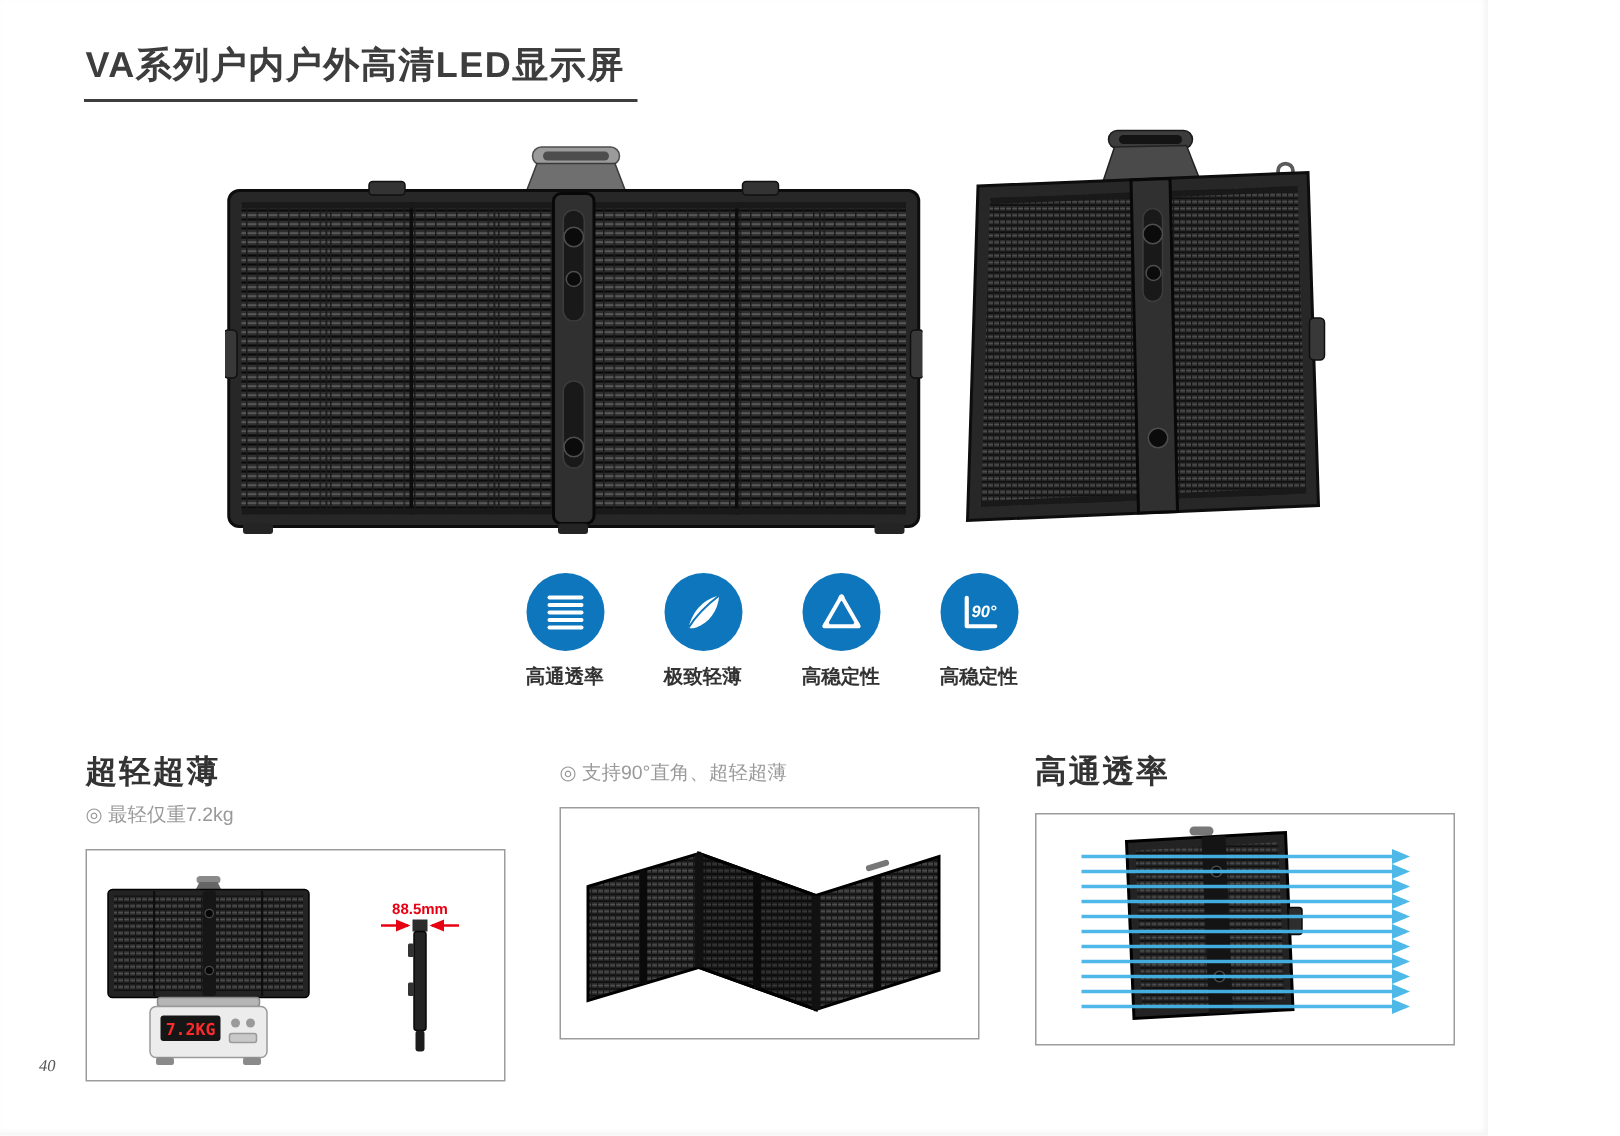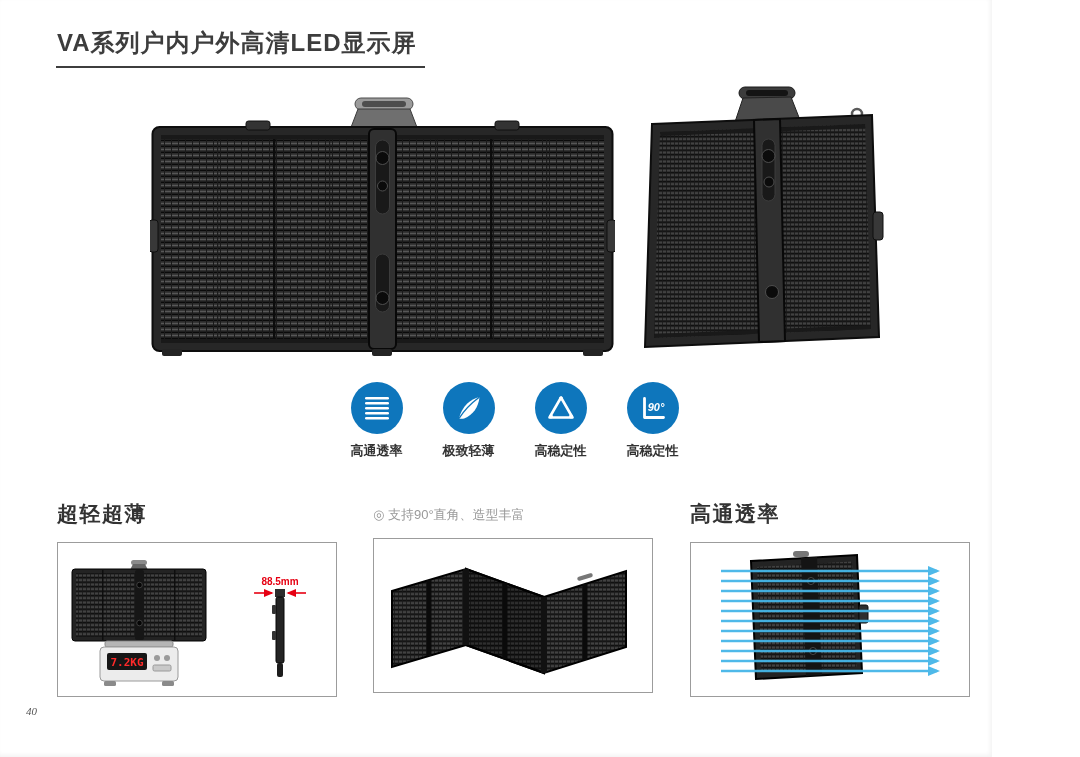--- a/index.html
+++ b/index.html
@@ -166,20 +166,21 @@
           <text x="19" y="19" text-anchor="middle" font-size="11" font-weight="bold" fill="#fff">90°</text>
         </svg>
       </div>
       <div class="badge-label">高稳定性</div>
     </div>
 
   </div>
 
   <div class="feature f1">
     <h2>超轻超薄</h2>
+    <p>◎ 最轻仅重7.2kg</p>
     <div class="imgbox">
       <svg width="278" height="153" viewBox="0 0 278 153">
 
         <rect x="73" y="17" width="16" height="5" rx="2.5" fill="#8a8a8a"></rect>
         <path d="M75 21 L87 21 L90 27 L72 27 Z" fill="#666"></path>
         <rect x="14" y="26" width="134" height="72" rx="3" fill="#232323" stroke="#000"></rect>
         <rect x="18" y="30" width="126" height="64" fill="url(#meshF)"></rect>
         <rect x="44" y="27" width="1.5" height="70" fill="#0e0e0e"></rect>
         <rect x="116" y="27" width="1.5" height="70" fill="#0e0e0e"></rect>
         <rect x="77" y="27" width="9" height="70" rx="2" fill="#161616"></rect>
@@ -202,21 +203,21 @@
         <rect x="217" y="46" width="10" height="8" fill="#2c2c2c"></rect>
         <rect x="218" y="54" width="8" height="66" rx="2" fill="#242424" stroke="#060606"></rect>
         <rect x="214" y="62" width="4" height="9" rx="1" fill="#333"></rect>
         <rect x="214" y="88" width="4" height="9" rx="1" fill="#333"></rect>
         <rect x="219" y="120" width="6" height="14" rx="2" fill="#1c1c1c"></rect>
       </svg>
     </div>
   </div>
 
   <div class="feature f2">
-    <p>◎ 支持90°直角、造型丰富</p>
+    <p>◎ 支持90°直角、超轻超薄</p>
     <div class="imgbox">
       <svg width="278" height="153" viewBox="0 0 278 153">
         <g stroke="#000" stroke-width="2">
           <path d="M18 52 L92 30 L92 106 L18 128 Z" fill="url(#meshF)"></path>
           <path d="M92 30 L170 58 L170 134 L92 106 Z" fill="url(#meshF)"></path>
           <path d="M92 30 L170 58 L170 134 L92 106 Z" fill="rgba(0,0,0,0.28)"></path>
           <path d="M170 58 L252 32 L252 108 L170 134 Z" fill="url(#meshF)"></path>
         </g>
         <line x1="55" y1="41" x2="55" y2="117" stroke="#0a0a0a" stroke-width="5"></line>
         <line x1="131" y1="44" x2="131" y2="120" stroke="#0a0a0a" stroke-width="5"></line>

